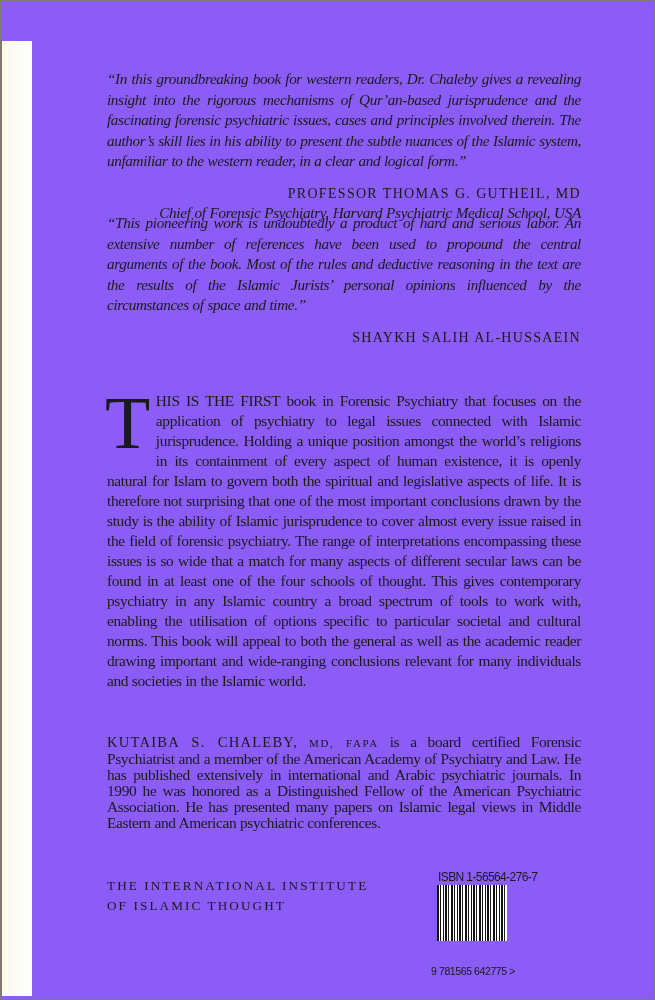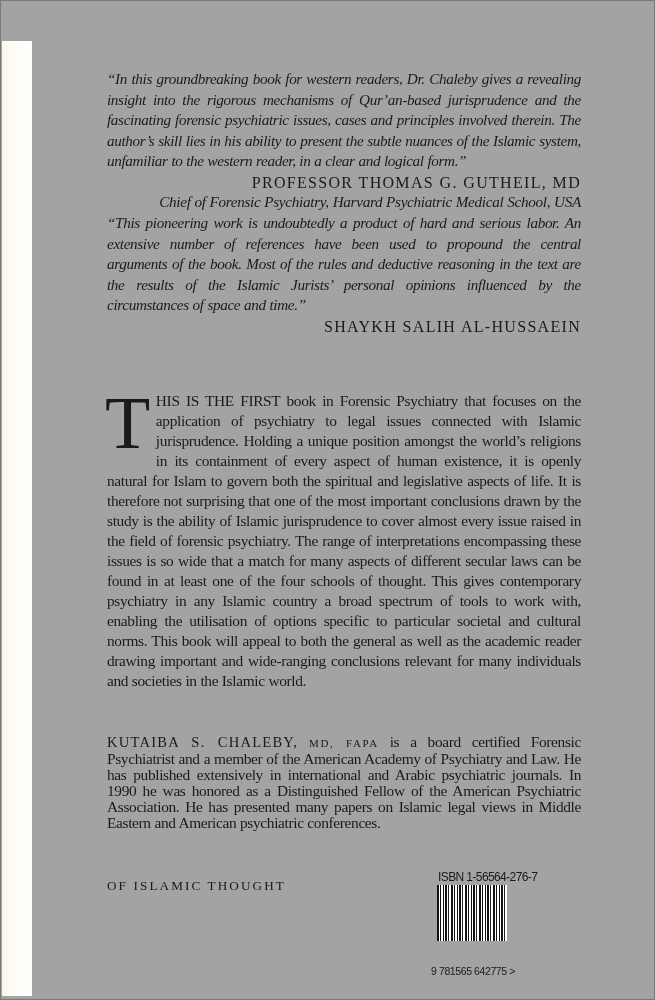--- a/index.html
+++ b/index.html
@@ -2,38 +2,38 @@
 <html><head>
 <meta charset="utf-8">
 <style>
   html, body { margin: 0; padding: 0; }
   body {
     width: 655px; height: 1000px; background: #ffffff; overflow: hidden;
     font-family: "Liberation Serif", "DejaVu Serif", serif; color: #1a1a1a;
   }
   .page {
     position: absolute; left: 0; top: 0; width: 653px; height: 998px;
-    border: 1px solid #7a7a7a; background: #a3a3a3;
+    border: 1px solid #7a7a7a; background: #8b5cf6;
   }
   .edge-tint {
     position: absolute; left: 1px; top: 40px; width: 30px; height: 955px;
     background: linear-gradient(to right, #fbf9ee, #fffffd);
   }
   .content {
     position: absolute; left: 106px; top: 0; width: 474px;
   }
   .quote {
     font-style: italic; font-size: 15.2px; line-height: 20.5px;
     text-align: justify; letter-spacing: -0.35px; word-spacing: 0.3px;
   }
   .q1 { position: absolute; top: 68px; left: 0; width: 474px; }
   .q2 { position: absolute; top: 212px; left: 0; width: 474px; }
   .attr-name {
-    text-align: right; font-size: 16px; letter-spacing: 1.3px;
-    line-height: 19px; margin-top: 1px; font-style: normal;
+    text-align: right; font-size: 14px; letter-spacing: 1.3px;
+    line-height: 19px; margin-top: 12px; font-style: normal;
   }
   .attr-role {
     text-align: right; font-style: italic; font-size: 15.2px; line-height: 20px;
     letter-spacing: -0.3px;
   }
   .body-text {
     position: absolute; top: 390px; left: 0; width: 474px;
     font-size: 15.4px; line-height: 20px; text-align: justify;
     letter-spacing: -0.35px; word-spacing: 0.2px;
   }
@@ -93,20 +93,21 @@
     <div class="body-text">
       <span class="dropcap">T</span><span>HIS IS THE FIRST</span><span> book in Forensic Psychiatry that focuses on the application of psychiatry to legal issues connected with Islamic jurisprudence. Holding a unique position amongst the world’s religions in its containment of every aspect of human existence, it is openly natural for Islam to govern both the spiritual and legislative aspects of life. It is therefore not surprising that one of the most important conclusions drawn by the study is the ability of Islamic jurisprudence to cover almost every issue raised in the field of forensic psychiatry. The range of interpretations encompassing these issues is so wide that a match for many aspects of different secular laws can be found in at least one of the four schools of thought. This gives contemporary psychiatry in any Islamic country a broad spectrum of tools to work with, enabling the utilisation of options specific to particular societal and cultural norms. This book will appeal to both the general as well as the academic reader drawing important and wide-ranging conclusions relevant for many individuals and societies in the Islamic world.</span>
     </div>
 
     <div class="bio">
       <span class="name">KUTAIBA S. CHALEBY,</span>
       <span class="cred">MD, FAPA</span><span> is a board certified Forensic Psychiatrist and a member of the American Academy of Psychiatry and Law. He has published extensively in international and Arabic psychiatric journals. In 1990 he was honored as a Distinguished Fellow of the American Psychiatric Association. He has presented many papers on Islamic legal views in Middle Eastern and American psychiatric conferences.</span>
     </div>
 
     <div class="publisher">
+      <div>THE INTERNATIONAL INSTITUTE</div>
       <div>OF ISLAMIC THOUGHT</div>
     </div>
 
     <div class="isbn-block">
       <div class="isbn-label">ISBN 1-56564-276-7</div>
       <div class="barcode"></div>
       <div class="barcode-digits">9 781565 642775 &gt;</div>
     </div>
 
   </div>

